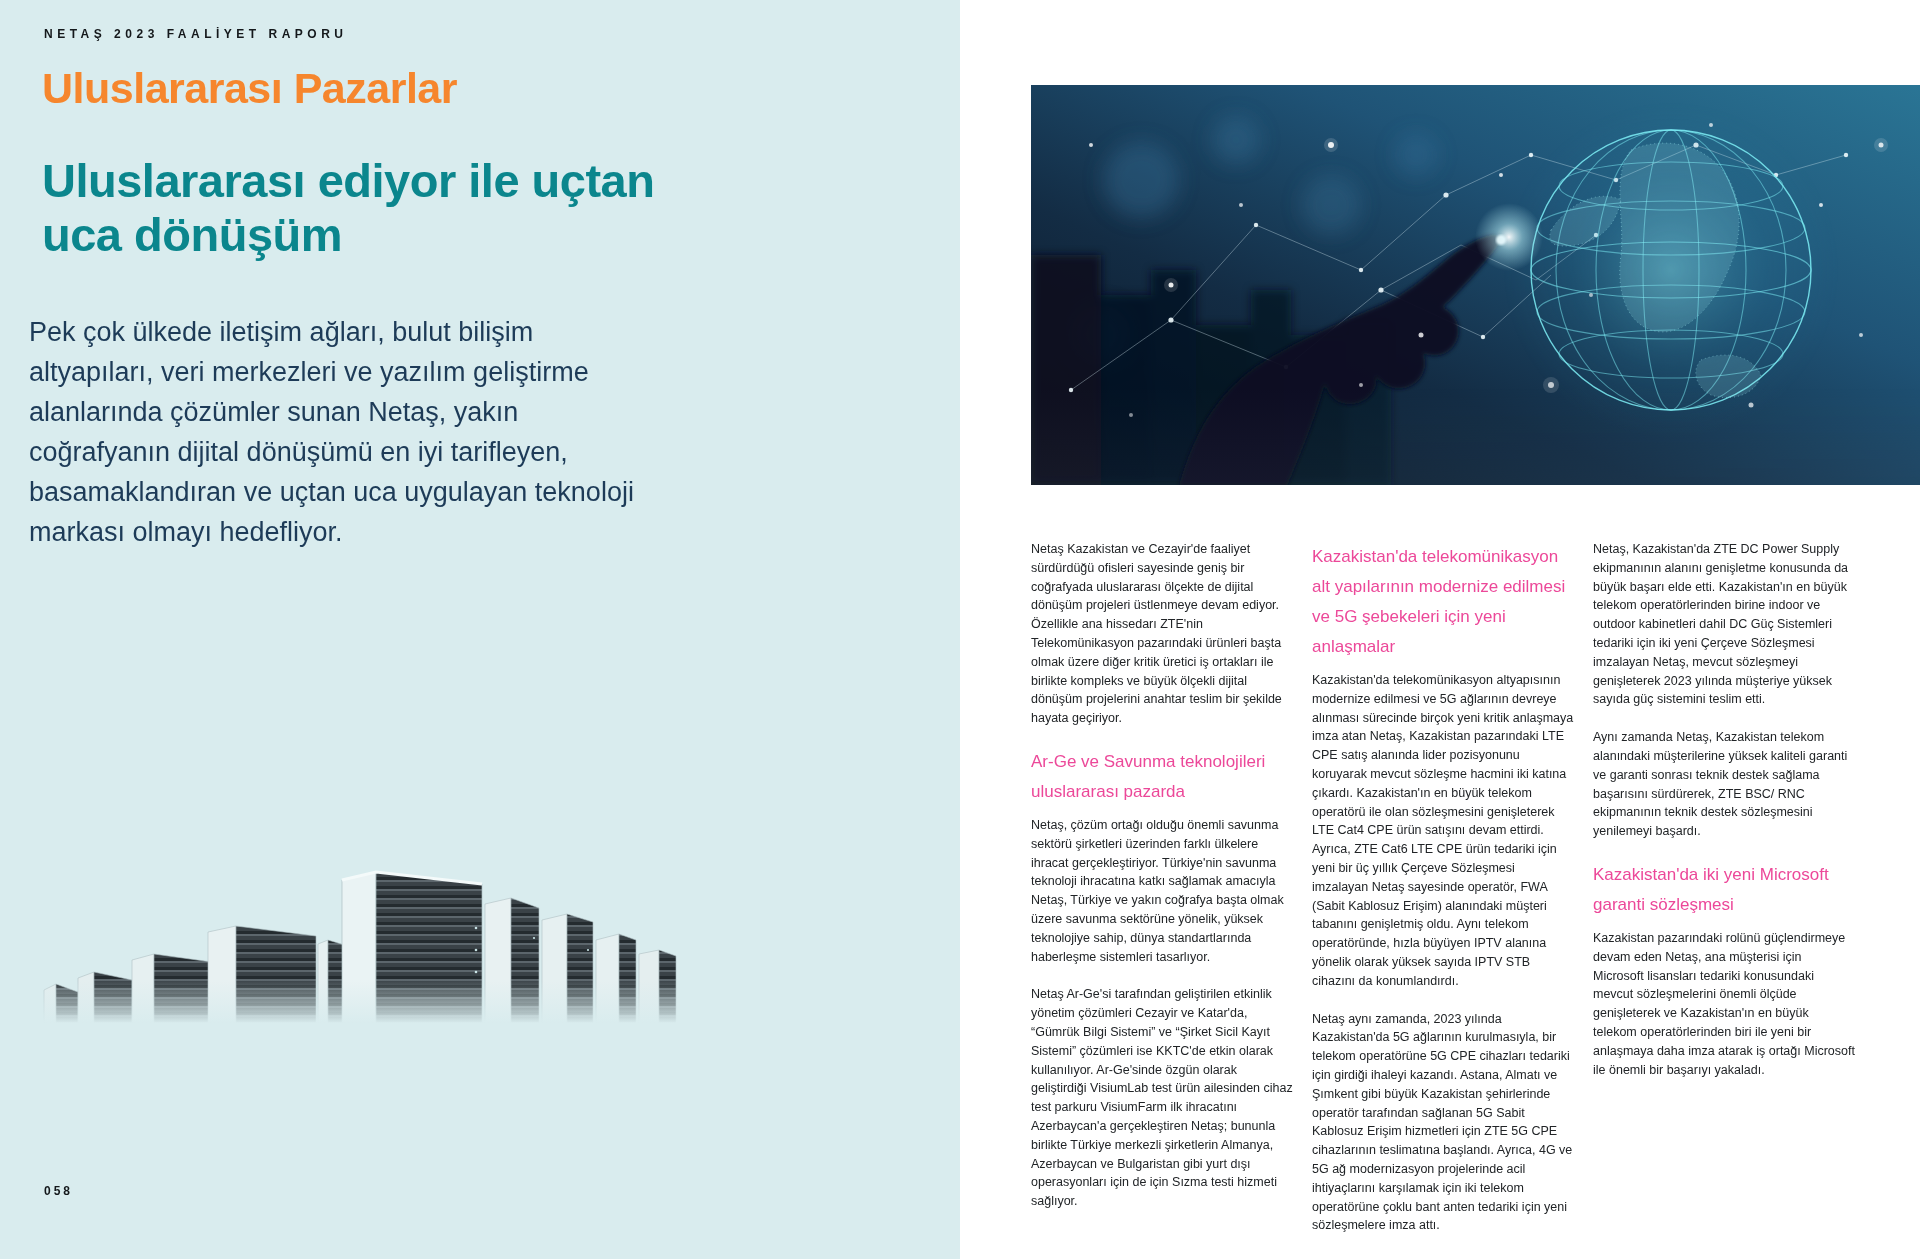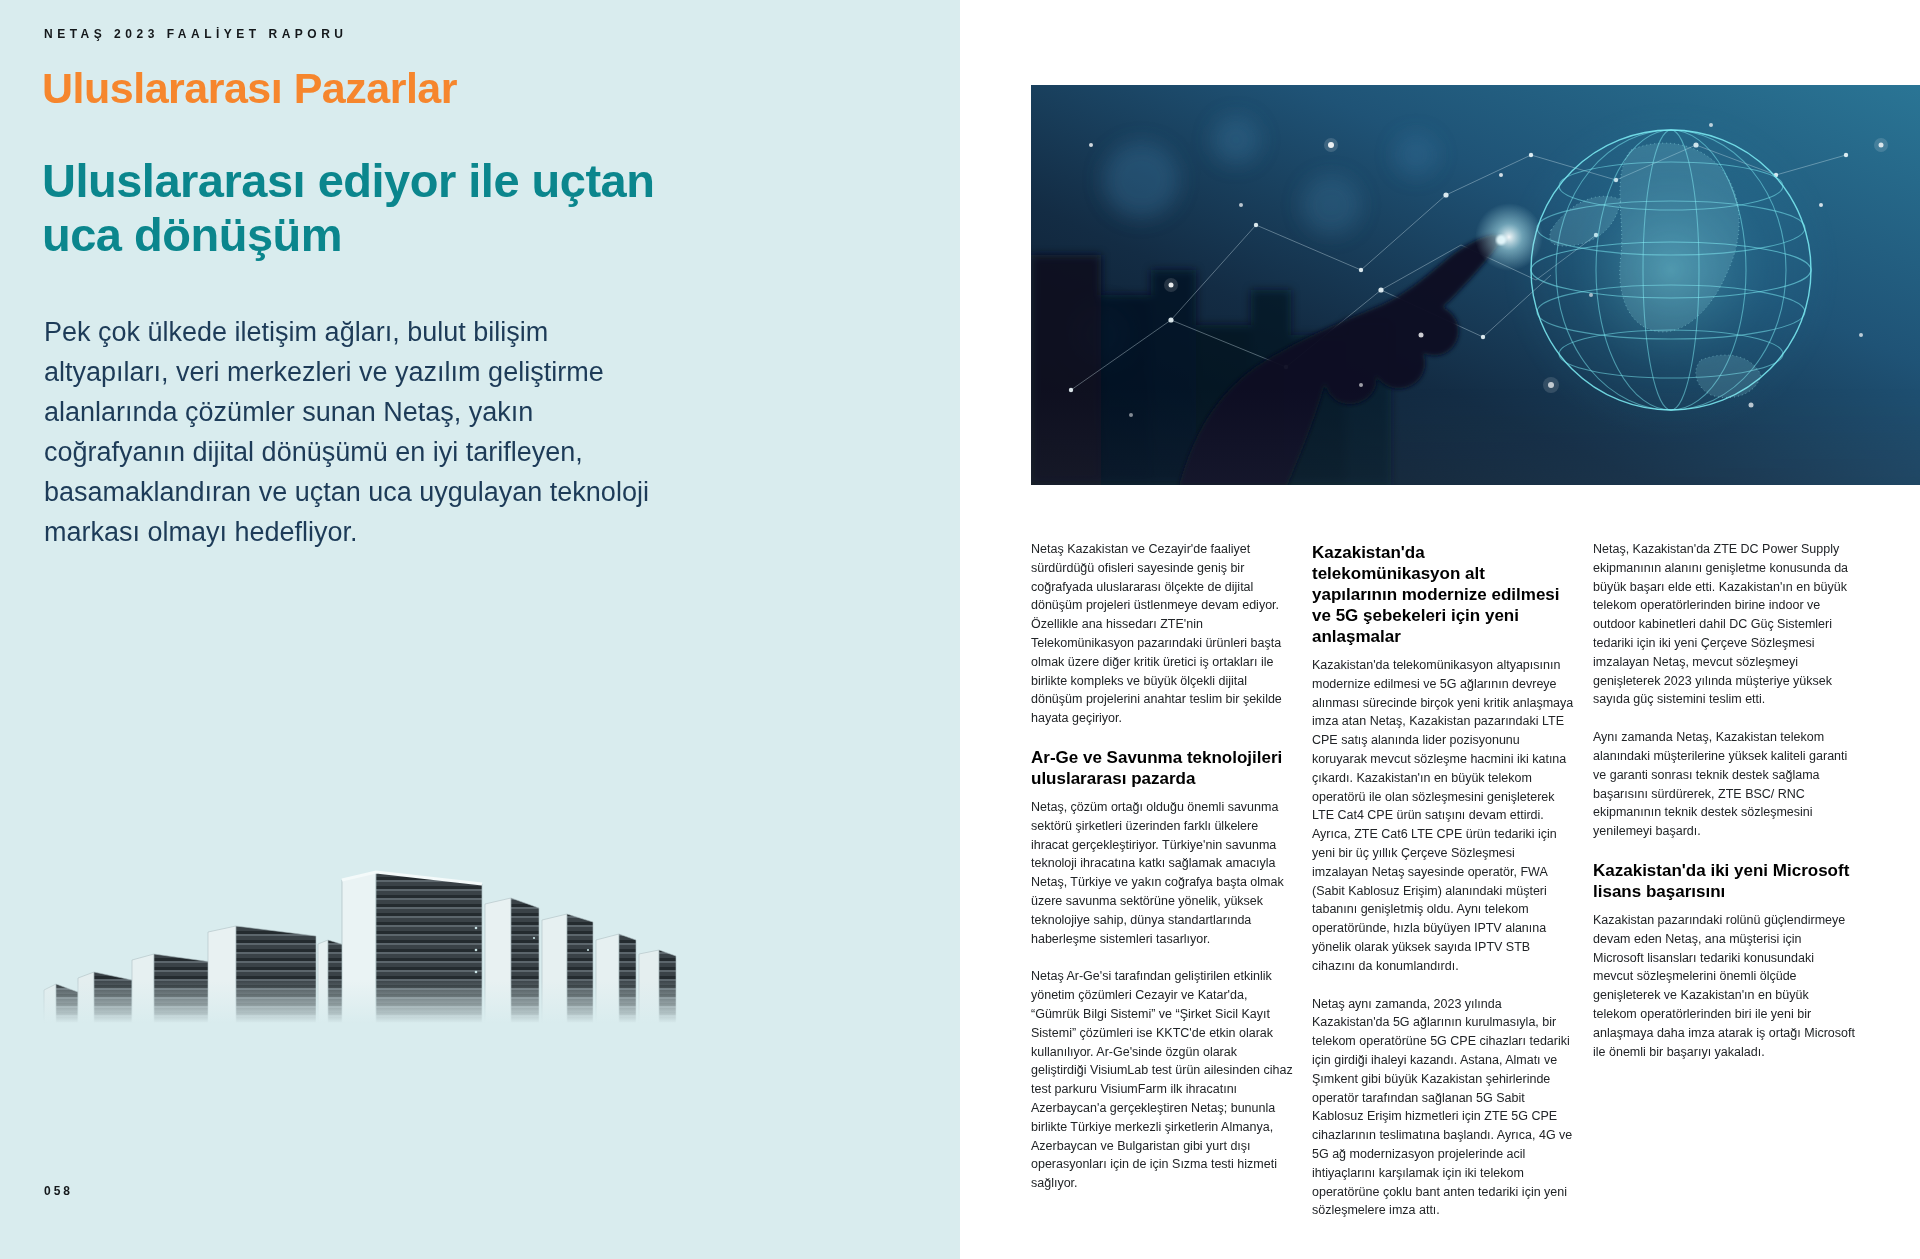--- a/index.html
+++ b/index.html
@@ -18,21 +18,21 @@
   }
   .section-title{
     position:absolute;left:42px;top:64px;
     font-size:43px;font-weight:800;letter-spacing:-0.5px;color:#f6862d;
   }
   .headline{
     position:absolute;left:42px;top:154px;width:680px;
     font-size:47px;line-height:54px;font-weight:800;letter-spacing:-0.5px;color:#0b868d;
   }
   .intro{
-    position:absolute;left:44px;top:312px;width:612px;
+    position:absolute;left:29px;top:312px;width:612px;
     font-size:27px;line-height:40px;color:#1d3b58;
   }
   .page-num{
     position:absolute;font-size:12px;font-weight:700;letter-spacing:3px;color:#14181b;
   }
   .page-num.left{left:44px;top:1184px;}
   .page-num.right{left:883px;top:1268px;}
 
   .server-image{position:absolute;left:30px;top:688px;width:650px;height:335px;}
   .server-image svg{display:block;width:100%;height:100%;}
@@ -42,21 +42,21 @@
 
   .columns{
     position:absolute;left:71px;top:540px;width:824px;
     display:flex;gap:19px;align-items:flex-start;justify-content:flex-end;
   }
   .col{width:262px;flex:0 0 262px;}
   .col-para{
     font-size:12.5px;line-height:18.8px;color:#212427;margin:0 0 19px;
   }
   .col-heading{
-    font-size:17px;line-height:21px;font-weight:700;color:#000000;margin:10px 0 9px;
+    font-size:17px;line-height:30px;font-weight:400;color:#ec4899;margin:10px 0 9px;
   }
   .col-heading:first-child{margin-top:2px;}
 </style>
 </head>
 <body>
 
 <div class="page left-page">
   <div class="eyebrow">NETAŞ 2023 FAALİYET RAPORU</div>
   <div class="section-title">Uluslararası Pazarlar</div>
   <div class="headline">Uluslararası ediyor ile uçtan uca dönüşüm</div>
@@ -262,19 +262,19 @@
         <div class="col-para">Netaş Ar-Ge'si tarafından geliştirilen etkinlik yönetim çözümleri Cezayir ve Katar'da, “Gümrük Bilgi Sistemi” ve “Şirket Sicil Kayıt Sistemi” çözümleri ise KKTC'de etkin olarak kullanılıyor. Ar-Ge'sinde özgün olarak geliştirdiği VisiumLab test ürün ailesinden cihaz test parkuru VisiumFarm ilk ihracatını Azerbaycan'a gerçekleştiren Netaş; bununla birlikte Türkiye merkezli şirketlerin Almanya, Azerbaycan ve Bulgaristan gibi yurt dışı operasyonları için de için Sızma testi hizmeti sağlıyor.</div>
       </div>
       <div class="col">
         <div class="col-heading">Kazakistan'da telekomünikasyon alt yapılarının modernize edilmesi ve 5G şebekeleri için yeni anlaşmalar</div>
         <div class="col-para">Kazakistan'da telekomünikasyon altyapısının modernize edilmesi ve 5G ağlarının devreye alınması sürecinde birçok yeni kritik anlaşmaya imza atan Netaş, Kazakistan pazarındaki LTE CPE satış alanında lider pozisyonunu koruyarak mevcut sözleşme hacmini iki katına çıkardı. Kazakistan'ın en büyük telekom operatörü ile olan sözleşmesini genişleterek LTE Cat4 CPE ürün satışını devam ettirdi. Ayrıca, ZTE Cat6 LTE CPE ürün tedariki için yeni bir üç yıllık Çerçeve Sözleşmesi imzalayan Netaş sayesinde operatör, FWA (Sabit Kablosuz Erişim) alanındaki müşteri tabanını genişletmiş oldu. Aynı telekom operatöründe, hızla büyüyen IPTV alanına yönelik olarak yüksek sayıda IPTV STB cihazını da konumlandırdı.</div>
         <div class="col-para">Netaş aynı zamanda, 2023 yılında Kazakistan'da 5G ağlarının kurulmasıyla, bir telekom operatörüne 5G CPE cihazları tedariki için girdiği ihaleyi kazandı. Astana, Almatı ve Şımkent gibi büyük Kazakistan şehirlerinde operatör tarafından sağlanan 5G Sabit Kablosuz Erişim hizmetleri için ZTE 5G CPE cihazlarının teslimatına başlandı. Ayrıca, 4G ve 5G ağ modernizasyon projelerinde acil ihtiyaçlarını karşılamak için iki telekom operatörüne çoklu bant anten tedariki için yeni sözleşmelere imza attı.</div>
       </div>
       <div class="col">
         <div class="col-para">Netaş, Kazakistan'da ZTE DC Power Supply ekipmanının alanını genişletme konusunda da büyük başarı elde etti. Kazakistan'ın en büyük telekom operatörlerinden birine indoor ve outdoor kabinetleri dahil DC Güç Sistemleri tedariki için iki yeni Çerçeve Sözleşmesi imzalayan Netaş, mevcut sözleşmeyi genişleterek 2023 yılında müşteriye yüksek sayıda güç sistemini teslim etti.</div>
         <div class="col-para">Aynı zamanda Netaş, Kazakistan telekom alanındaki müşterilerine yüksek kaliteli garanti ve garanti sonrası teknik destek sağlama başarısını sürdürerek, ZTE BSC/ RNC ekipmanının teknik destek sözleşmesini yenilemeyi başardı.</div>
-        <div class="col-heading">Kazakistan'da iki yeni Microsoft lisans başarısını</div>
+        <div class="col-heading">Kazakistan'da iki yeni Microsoft garanti sözleşmesi</div>
         <div class="col-para">Kazakistan pazarındaki rolünü güçlendirmeye devam eden Netaş, ana müşterisi için Microsoft lisansları tedariki konusundaki mevcut sözleşmelerini önemli ölçüde genişleterek ve Kazakistan'ın en büyük telekom operatörlerinden biri ile yeni bir anlaşmaya daha imza atarak iş ortağı Microsoft ile önemli bir başarıyı yakaladı.</div>
       </div>
     </div>
 
   <div class="page-num right">059</div>
 </div>
 
 </body></html>

